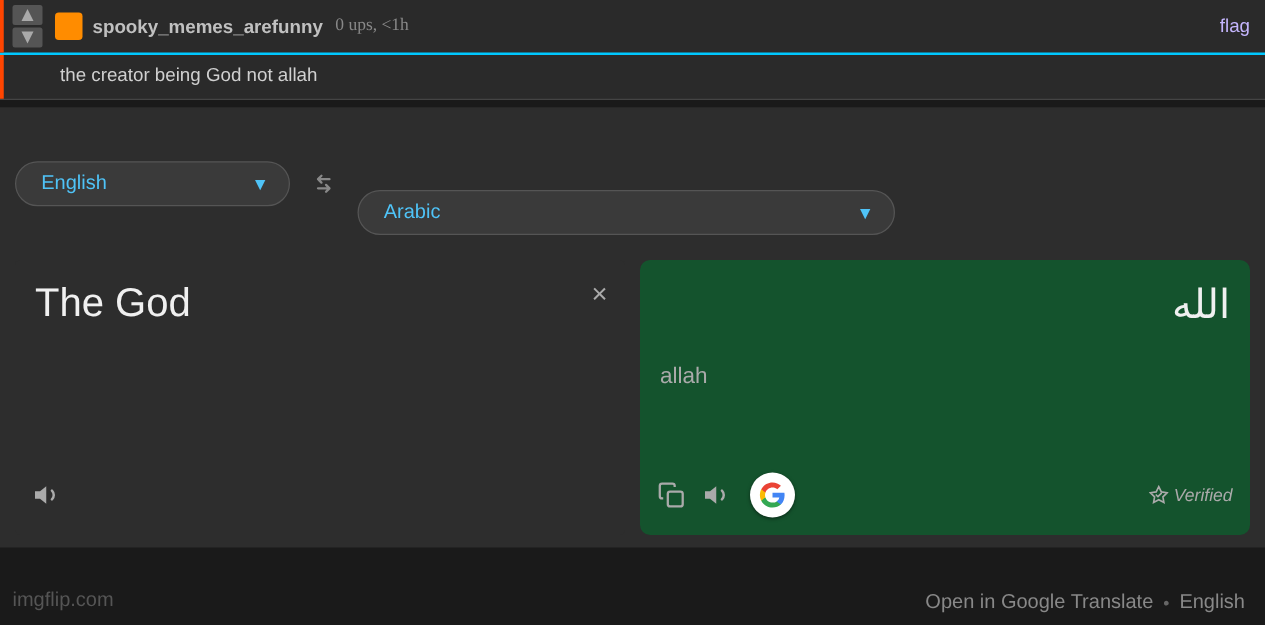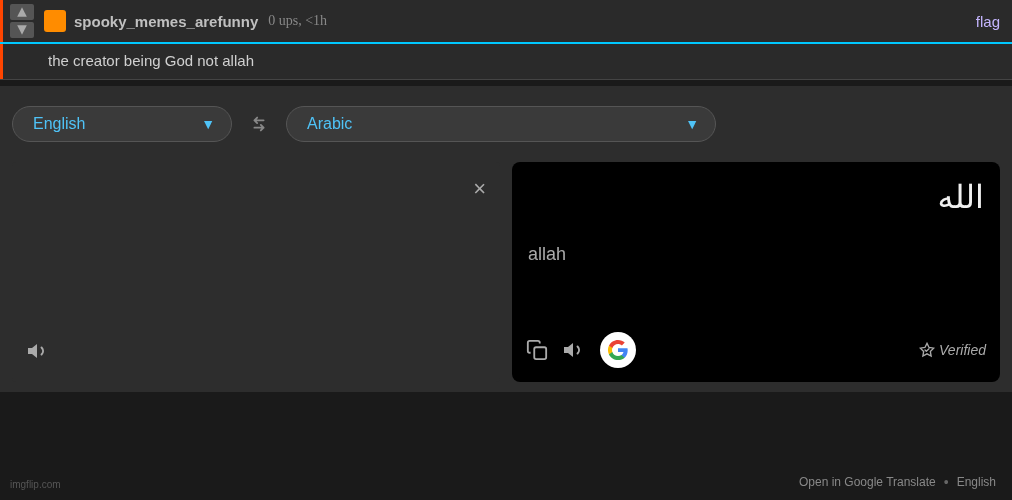--- a/index.html
+++ b/index.html
@@ -193,21 +193,21 @@
     .audio-btn {
       background: none;
       border: none;
       color: #aaa;
       font-size: 20px;
       cursor: pointer;
     }
 
     .target-panel {
       flex: 1;
-      background: #000000;
+      background: #14532d;
       border-radius: 8px;
       padding: 16px;
       min-height: 220px;
       position: relative;
     }
     .arabic-text {
       color: #f0f0f0;
       font-size: 32px;
       text-align: right;
       direction: rtl;
@@ -266,34 +266,34 @@
       height: 36px;
       background: #1a1a1a;
       display: flex;
       align-items: center;
       justify-content: flex-end;
       padding: 0 16px;
       gap: 8px;
     }
     .footer-link {
       color: #888;
-      font-size: 12px;
+      font-size: 16px;
       cursor: pointer;
       text-decoration: none;
     }
     .footer-dot {
       color: #666;
       font-size: 14px;
     }
     .imgflip-logo {
       position: absolute;
       left: 10px;
       bottom: 10px;
       color: #555;
-      font-size: 10px;
+      font-size: 16px;
     }
 
     
     .g-svg { width: 22px; height: 22px; }
   </style>
 </head>
 <body>
 
 <div class="top-bar">
   <div class="left-border"></div>
@@ -328,29 +328,30 @@
     <div class="lang-select">
       <span>English</span>
       <span class="chevron">▼</span>
     </div>
     <button class="swap-btn">
       <svg width="22" height="22" viewBox="0 0 24 24" fill="none">
         <path d="M7 16H17M17 16L14 13M17 16L14 19" stroke="#888" stroke-width="2" stroke-linecap="round" stroke-linejoin="round"></path>
         <path d="M17 8H7M7 8L10 5M7 8L10 11" stroke="#888" stroke-width="2" stroke-linecap="round" stroke-linejoin="round"></path>
       </svg>
     </button>
-    <div class="lang-select" style="width:430px;">
+    <div class="lang-select" style="width:430px;margin-top:46px;">
       <span>Arabic</span>
       <span class="chevron">▼</span>
     </div>
   </div>
 
   <div class="panels">
 
     <div class="source-panel">
+      <span class="source-text">The God</span>
       <button class="clear-btn">×</button>
       <div class="source-bottom">
         <button class="audio-btn">
           <svg width="24" height="24" viewBox="0 0 24 24" fill="none">
             <path d="M11 5L6 9H2v6h4l5 4V5z" fill="#aaa"></path>
             <path d="M15.54 8.46a5 5 0 010 7.07" stroke="#aaa" stroke-width="2" stroke-linecap="round"></path>
           </svg>
         </button>
       </div>
     </div>

